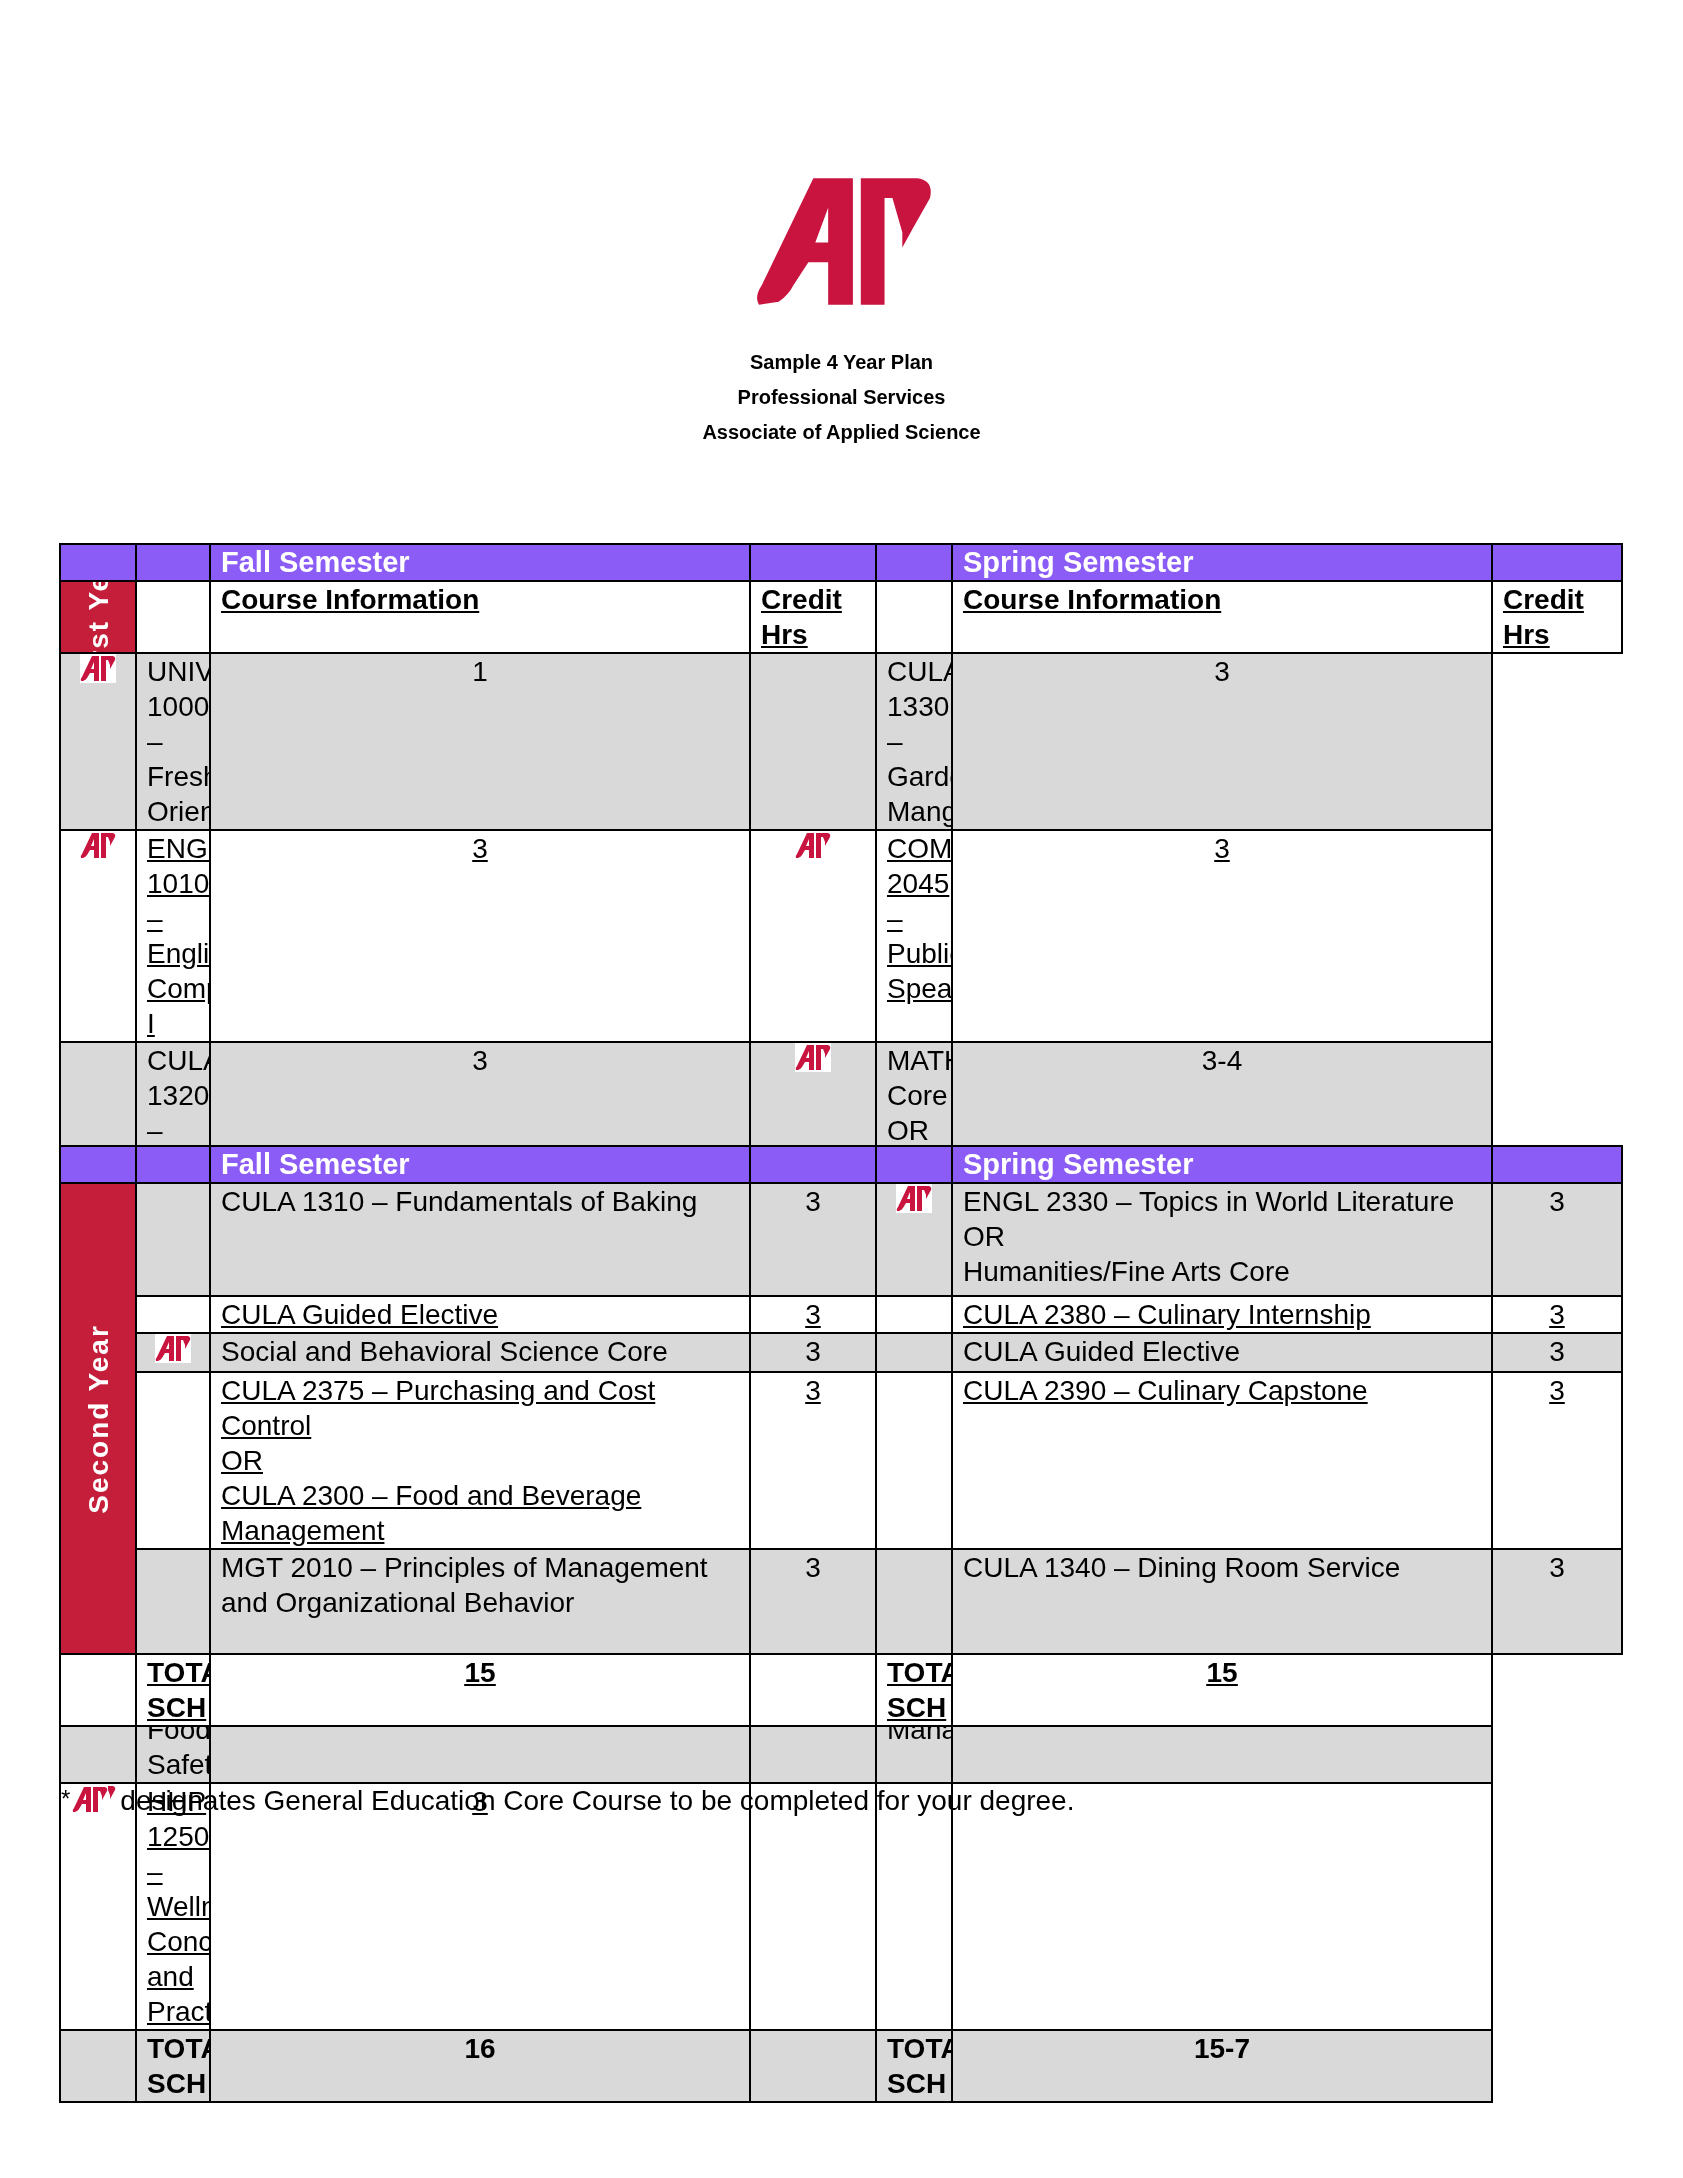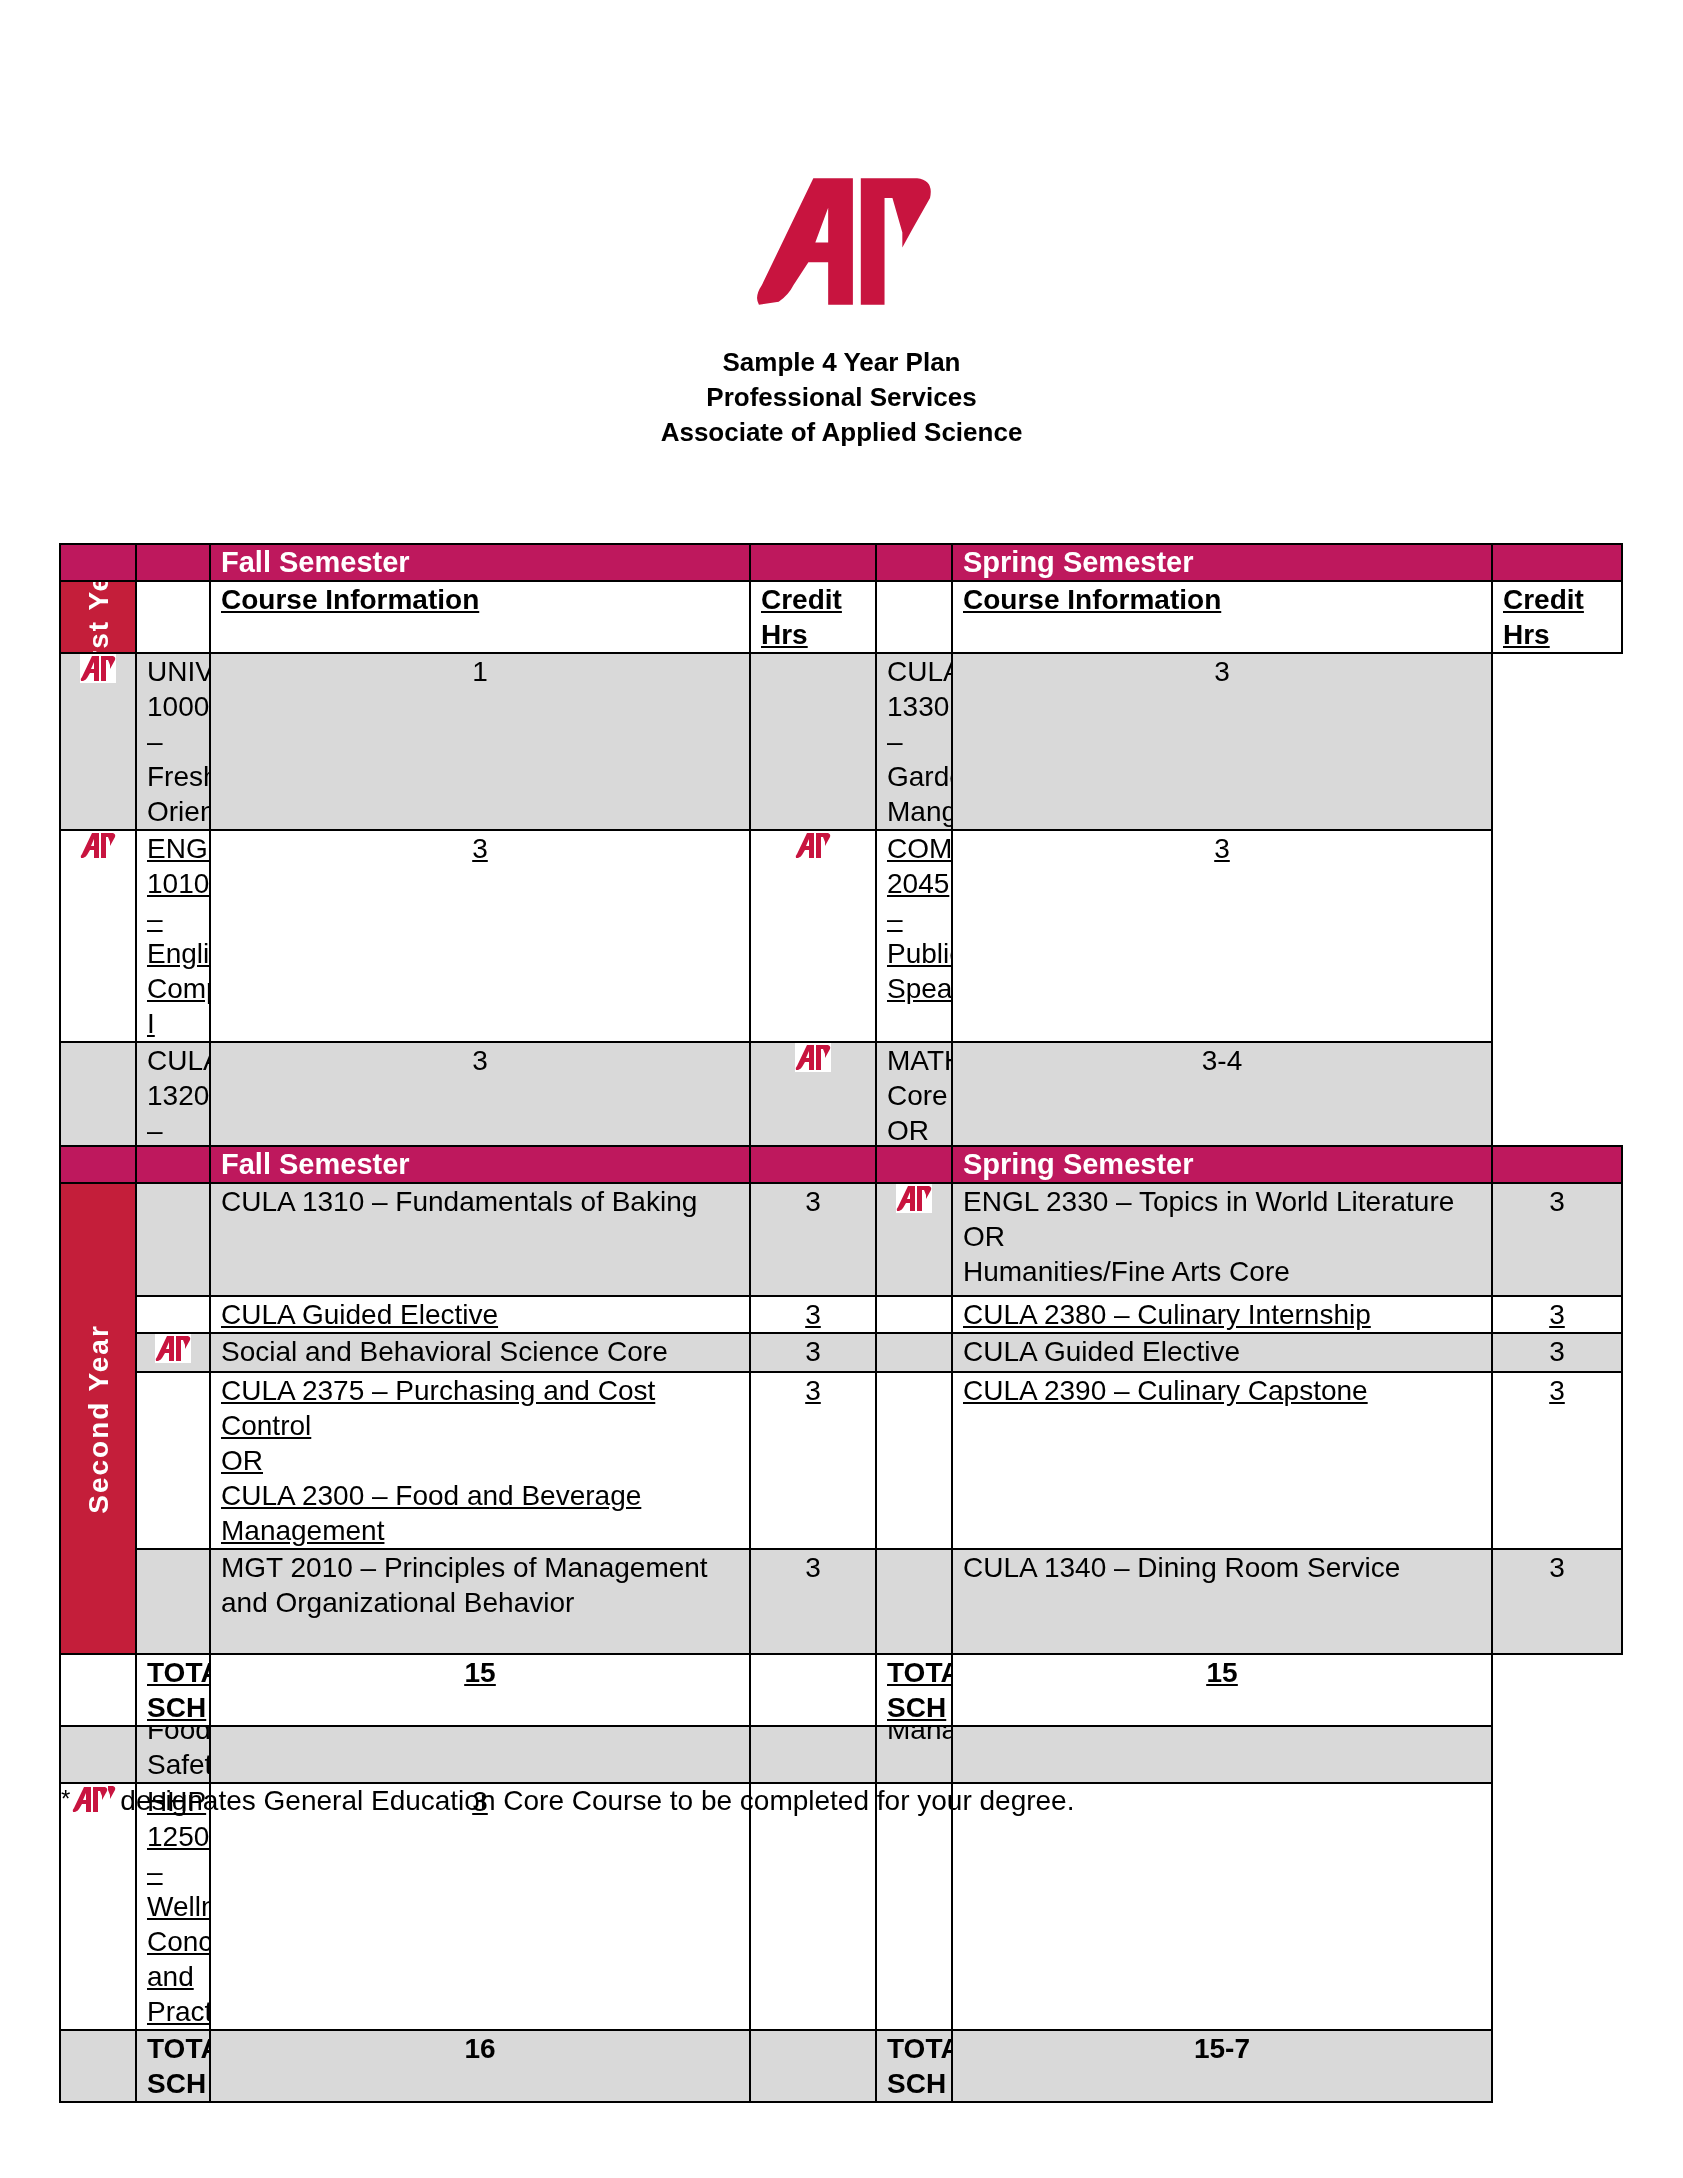--- a/index.html
+++ b/index.html
@@ -1,24 +1,24 @@
 <!DOCTYPE html>
 <html><head>
 <meta charset="utf-8">
 <style>
   html, body { margin:0; padding:0; background:#fff; }
   body { width:1683px; height:2178px; position:relative; font-family:"Liberation Sans", sans-serif; color:#000; }
   .logo { position:absolute; left:754px; top:168px; width:178px; height:144px; }
-  .titles { position:absolute; left:0; top:345px; width:1683px; text-align:center; font-weight:bold; font-size:26px; line-height:35px; }
+  .titles { position:absolute; left:0; top:345px; width:1683px; text-align:center; font-weight:bold; font-size:20px; line-height:35px; }
   .titles div { margin:0; }
   table.plan { position:absolute; left:59px; border-collapse:collapse; table-layout:fixed; width:1561px; font-size:28px; }
   table.plan td { border:2px solid #000; padding:0 10px; vertical-align:top; line-height:35px; overflow:hidden; }
   .gray { background:#d9d9d9; }
   .white { background:#fff;text-decoration:underline; }
-  .hdr td { font-weight:bold; color:#fff; background:#be185d; height:34px; line-height:34px; font-size:29px;}
+  .hdr td { font-weight:bold; color:#fff; background:#8b5cf6; height:34px; line-height:34px; font-size:29px;}
   .sub td { font-weight:bold; }
   td.num { text-align:center; }
   td.tot { text-align:right; font-weight:bold; }
   td.totnum { text-align:center; font-weight:bold;margin-top:39px; }
   td.icon { text-align:center; padding:2px 0 0 0; }
   td.year { background:#c41e3a; color:#fff; position:relative; padding:0; }
   .yearlabel { position:absolute; left:50%; top:50%; transform:translate(-50%,-50%) rotate(-90deg); white-space:nowrap; font-weight:bold; font-size:28px; letter-spacing:2px; }
   .ap { display:inline-block; width:36px; height:29px; background:#fff; }
   .ap svg { width:36px; height:29px; display:block; }
   .footnote { position:absolute; left:61px; top:1785px; font-size:28px; display:flex; align-items:flex-start; }

